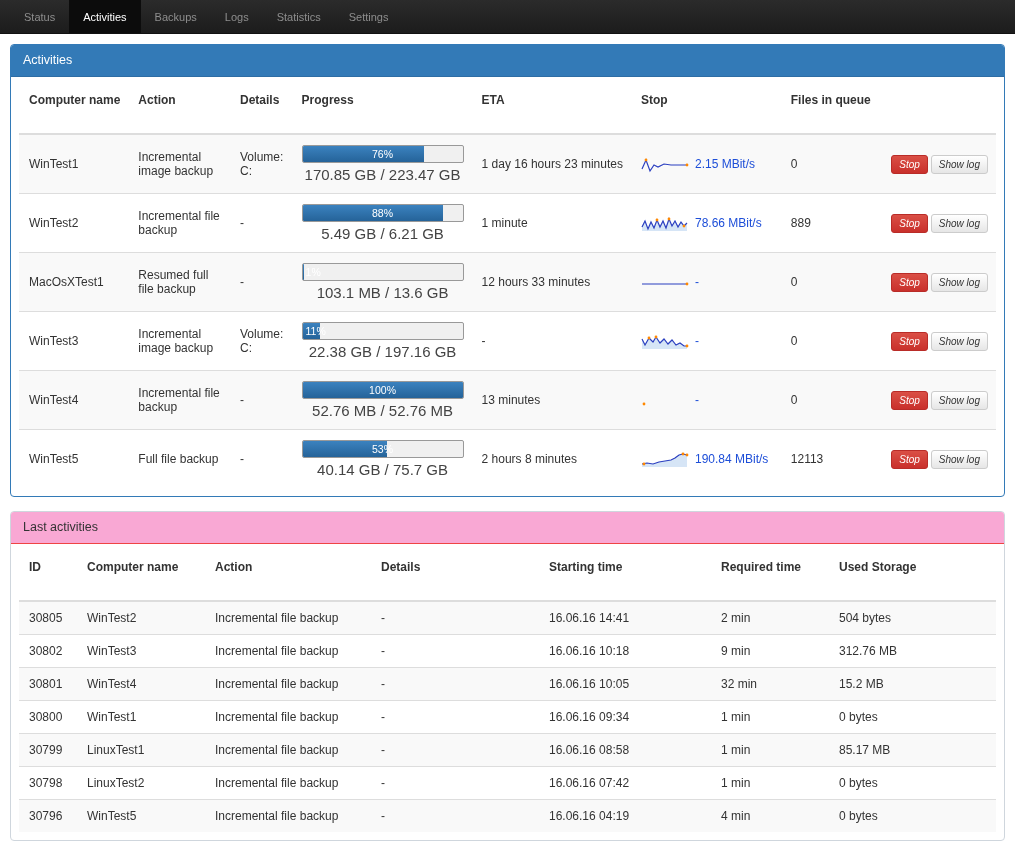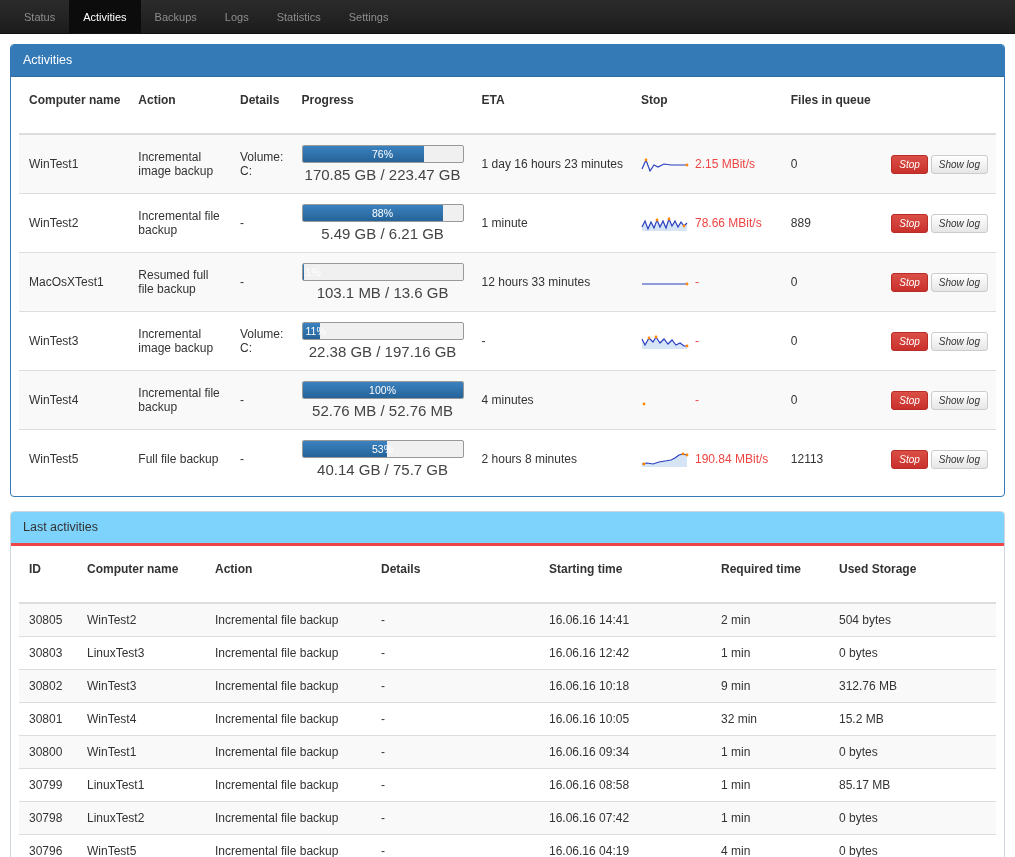--- a/index.html
+++ b/index.html
@@ -68,23 +68,23 @@
     padding: 8px 12px;
     font-size: 12.5px;
     line-height: 1.2;
   }
   .panel-primary > .panel-heading {
     background: #337ab7;
     color: #ffffff;
     border-bottom: 1px solid #2e6da4;
   }
   .panel-default > .panel-heading {
-    background: #7dd3fc;
+    background: #f9a8d4;
     color: #333333;
-    border-bottom: 3px solid #ef4444;
+    border-bottom: 1px solid #ef4444;
   }
   .panel-body { padding: 8px 8px 8px 8px; }
 
   
   table.tbl {
     width: 100%;
     border-collapse: collapse;
     font-size: 12px;
   }
   table.tbl th {
@@ -151,21 +151,21 @@
     text-align: center;
     font-size: 15px;
     color: #444;
     margin-top: 3px;
     white-space: nowrap;
   }
 
   
   .speed-cell { display: flex; align-items: center; gap: 6px; white-space: nowrap; }
   .sparkline { display: block; flex: 0 0 auto; }
-  .speed-text { font-size: 12px; color: #ef4444; }
+  .speed-text { font-size: 12px; color: #1d4ed8; }
 
   
   .btn {
     display: inline-block;
     font-size: 10px;
     line-height: 1;
     padding: 4px 7px 3px 7px;
     border-radius: 3px;
     cursor: pointer;
     border: 1px solid transparent;
@@ -382,21 +382,21 @@
       <div class="progress-wrap">
         <div class="progress">
           <div class="progress-bar" style="width:100%">
             
           </div>
           <span class="progress-label">100%</span>
         </div>
         <div class="progress-sub">52.76 MB / 52.76 MB</div>
       </div>
     </td>
-    <td><span class="nowrap">4 minutes</span></td>
+    <td><span class="nowrap">13 minutes</span></td>
     <td>
       <div class="speed-cell">
         <span>
                     <svg class="sparkline" width="48" height="17" viewBox="0 0 48 17">
                       <circle cx="3" cy="12" r="1.4" fill="#ff8800"></circle>
                     </svg>
                   </span>
         <span class="speed-text">-</span>
       </div>
     </td>
@@ -468,29 +468,20 @@
             <tr>
     <td><span>30805</span></td>
     <td><span>WinTest2</span></td>
     <td><span>Incremental file backup</span></td>
     <td><span>-</span></td>
     <td><span>16.06.16 14:41</span></td>
     <td><span>2 min</span></td>
     <td><span>504 bytes</span></td>
             </tr>
             <tr>
-    <td><span>30803</span></td>
-    <td><span>LinuxTest3</span></td>
-    <td><span>Incremental file backup</span></td>
-    <td><span>-</span></td>
-    <td><span>16.06.16 12:42</span></td>
-    <td><span>1 min</span></td>
-    <td><span>0 bytes</span></td>
-            </tr>
-            <tr>
     <td><span>30802</span></td>
     <td><span>WinTest3</span></td>
     <td><span>Incremental file backup</span></td>
     <td><span>-</span></td>
     <td><span>16.06.16 10:18</span></td>
     <td><span>9 min</span></td>
     <td><span>312.76 MB</span></td>
             </tr>
             <tr>
     <td><span>30801</span></td>

